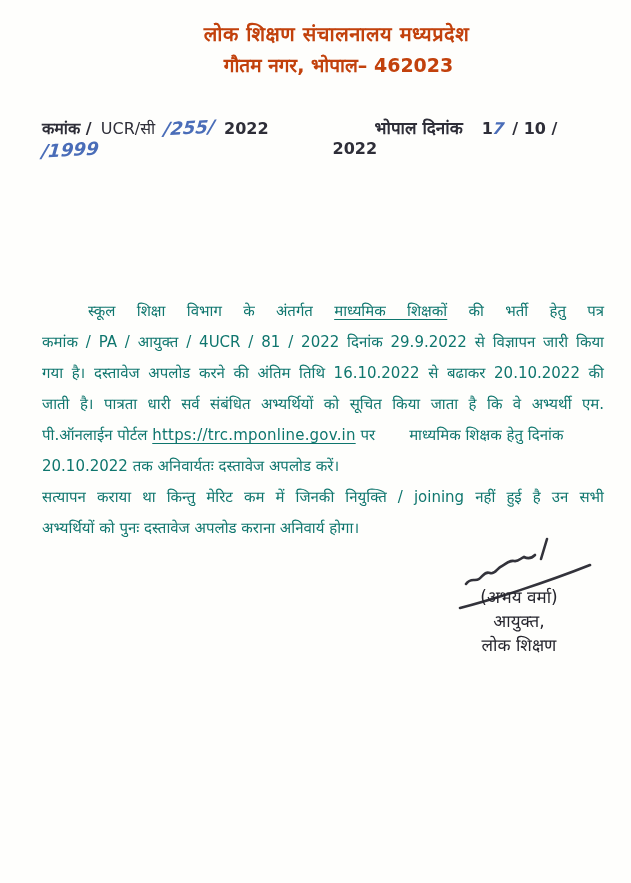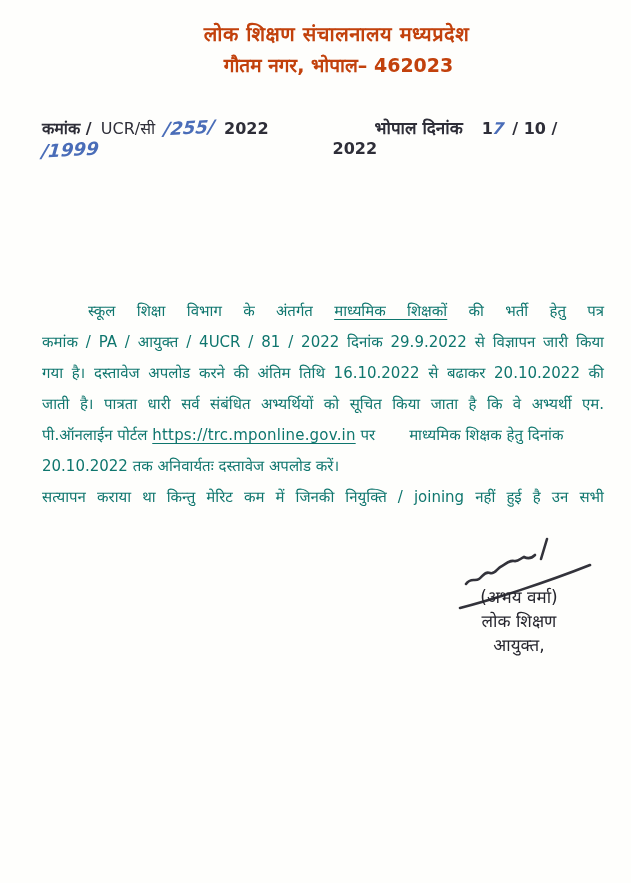--- a/index.html
+++ b/index.html
@@ -154,30 +154,31 @@
 
 
   <div class="bodytext">
     <div class="line j indent"><span>स्कूल शिक्षा विभाग के अंतर्गत </span><span class="u">माध्यमिक शिक्षकों</span><span> की भर्ती हेतु पत्र</span></div>
     <div class="line j">कमांक / PA / आयुक्त / 4UCR / 81 / 2022 दिनांक 29.9.2022 से विज्ञापन जारी किया</div>
     <div class="line j">गया है। दस्तावेज अपलोड करने की अंतिम तिथि 16.10.2022 से बढाकर 20.10.2022 की</div>
     <div class="line j">जाती है। पात्रता धारी सर्व संबंधित अभ्यर्थियों को सूचित किया जाता है कि वे अभ्यर्थी एम.</div>
     <div class="line jl"><span>पी.ऑनलाईन पोर्टल </span><span class="url">https://trc.mponline.gov.in</span><span> पर</span><span class="gap34"></span><span>माध्यमिक शिक्षक हेतु दिनांक</span></div>
     <div class="line jl">20.10.2022 तक अनिवार्यतः दस्तावेज अपलोड करें।</div>
     <div class="line j">सत्यापन कराया था किन्तु मेरिट कम में जिनकी नियुक्ति / joining नहीं हुई है उन सभी</div>
+    <div class="line jl">अभ्यर्थियों को पुनः दस्तावेज अपलोड कराना अनिवार्य होगा।</div>
   </div>
 
   <svg class="sig-svg" viewBox="0 0 150 92">
     <g fill="none" stroke="#33333b" stroke-width="2.6" stroke-linecap="round" stroke-linejoin="round">
       <path d="M14,52 c5,-7 9,-2 13,-5 c4,-3 6,-8 11,-6 c5,2 7,-5 12,-7 c4,-2 7,-6 12,-5 c4,1 7,-3 10,-4"></path>
       <path d="M72,25 c4,2 8,1 11,-2"></path>
       <path d="M95,7 l-6,20"></path>
       <path d="M8,76 C40,68 95,50 138,33"></path>
     </g>
   </svg>
 
   <div class="sigblock">
     <div>(अभय वर्मा)</div>
+    <div>आयुक्त,</div>
     <div>लोक शिक्षण</div>
-    <div>आयुक्त,</div>
   </div>
 
 </div>
 
 </body></html>

